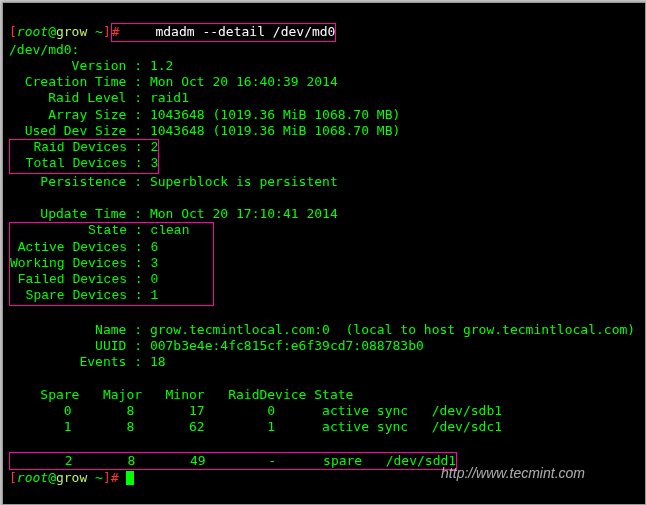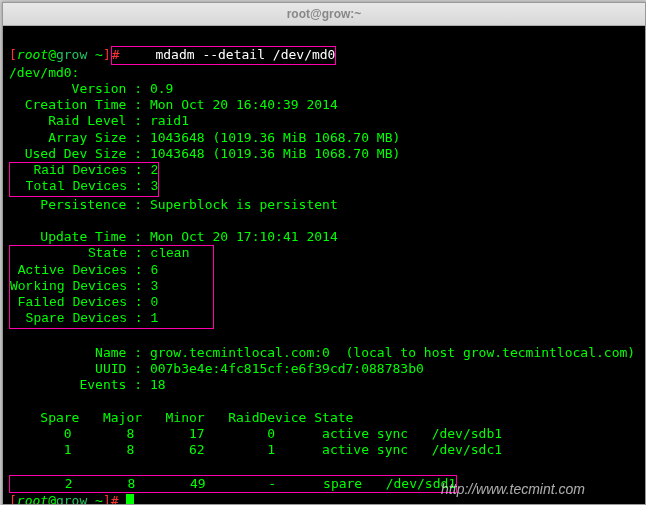--- a/index.html
+++ b/index.html
@@ -40,21 +40,21 @@
     padding: 4px 6px;
     white-space: pre;
     line-height: 1.25;
     position: relative;
     overflow: hidden;
   }
   .line { white-space: pre; }
   .bracket { color: #ff3333; }
   .user { color: #00ff00; font-style: italic; }
   .at { color: #00ff00; }
-  .host { color: #22c55e; }
+  .host { color: #bef264; }
   .tilde { color: #00ff00; }
   .hash { color: #ff3333; }
   .cmd { color: #ffffff; margin-left: 28px; }
   .box1, .box2, .box3, .box4 {
     border: 1px solid #ff00aa;
     display: inline-block;
     line-height: 1.25;
   }
   .box-block {
     border: 1px solid #ff00aa;
@@ -64,40 +64,37 @@
   }
   .cursor {
     display: inline-block;
     width: 8px;
     height: 14px;
     background: #00ff00;
     vertical-align: text-bottom;
   }
   .watermark {
     position: absolute;
-    bottom: 6px;
+    bottom: 22px;
     right: 60px;
     color: rgba(230,230,230,0.75);
     font-family: sans-serif;
     font-size: 14px;
     font-style: italic;
     pointer-events: none;
   }
 </style>
 </head>
 <body>
 
 <div class="window">
-  <div class="titlebar">
-    <span>root@grow:~</span>
-  </div>
   <div class="terminal">
 <span class="line"><span class="bracket">[</span><span class="user">root</span><span class="at">@</span><span class="host">grow</span><span class="tilde"> ~</span><span class="bracket">]</span><span class="box1"><span class="hash">#</span><span class="cmd"> mdadm --detail /dev/md0</span></span></span>
 <span class="line">/dev/md0:</span>
-<span class="line">        Version : 0.9</span>
+<span class="line">        Version : 1.2</span>
 <span class="line">  Creation Time : Mon Oct 20 16:40:39 2014</span>
 <span class="line">     Raid Level : raid1</span>
 <span class="line">     Array Size : 1043648 (1019.36 MiB 1068.70 MB)</span>
 <span class="line">  Used Dev Size : 1043648 (1019.36 MiB 1068.70 MB)</span>
 <span class="box-block"><span class="line">   Raid Devices : 2</span>
 <span class="line">  Total Devices : 3</span></span>
 <span class="line">    Persistence : Superblock is persistent</span>
 <span class="line"></span>
 <span class="line">    Update Time : Mon Oct 20 17:10:41 2014</span>
 <span class="box-block"><span class="line">          State : clean   </span>

